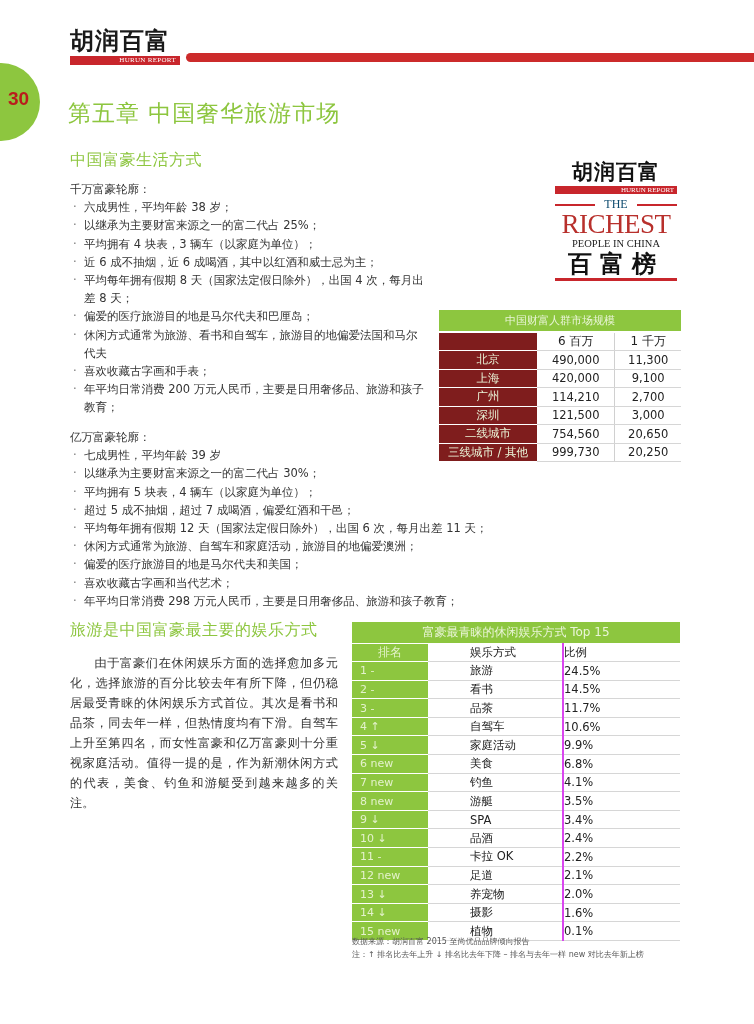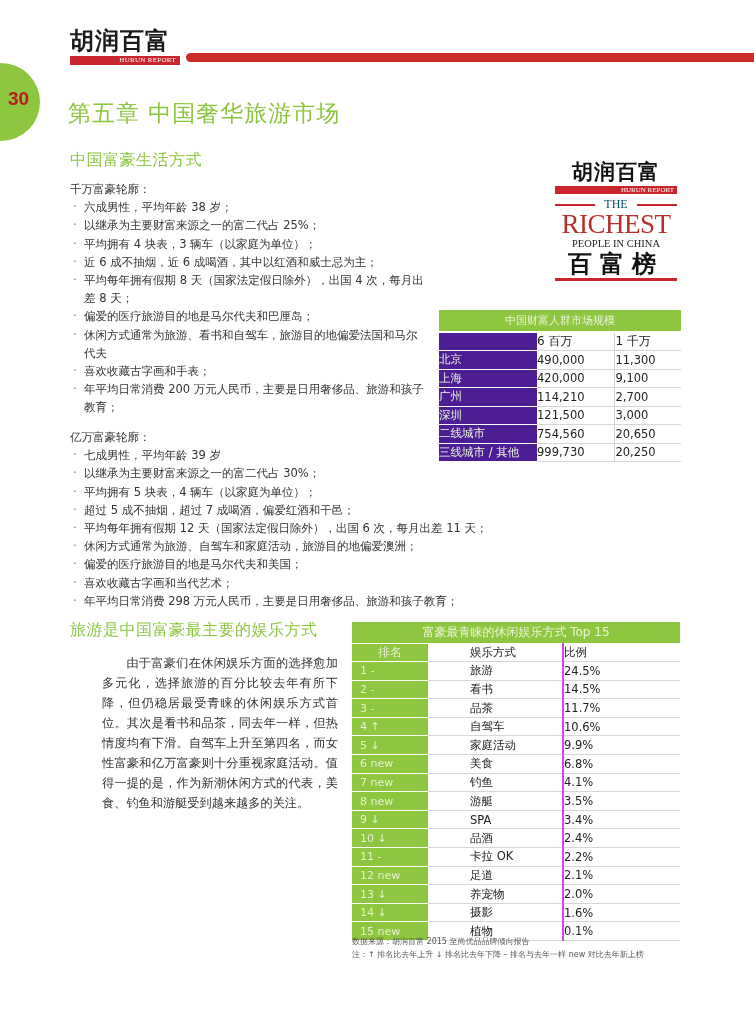--- a/index.html
+++ b/index.html
@@ -34,37 +34,37 @@
   .richest .r-the::before { left: 0; } .richest .r-the::after { right: 0; }
   .richest .r-big { font-family: "Liberation Serif", serif; font-size: 27px; color: #b8302c; line-height: 27px; letter-spacing: -0.5px; }
   .richest .r-sub { font-family: "Liberation Serif", serif; font-size: 10.5px; color: #222; line-height: 12px; }
   .richest .r-cn2 { font-size: 24px; font-weight: bold; color: #111; line-height: 28px; letter-spacing: 8px; }
   .richest .r-bottom { height: 3px; background: #c8262c; }
 
   
   table { border-collapse: collapse; position: absolute; font-family: "DejaVu Sans", sans-serif; }
   .wealth-table { left: 439px; top: 310px; width: 242px; font-size: 11.5px; }
   .wealth-table th.caption { background: #8dc63f; color: #eaf5d8; font-weight: normal; height: 22px; font-size: 11px; border-bottom: 2px solid #fff; }
-  .wealth-table td { height: 18.5px; text-align: left; border-bottom: 1px solid #d6d6d6; color: #222; }
-  .wealth-table td.city { background: #4c1d95; color: #eaf5d8; border-bottom: 1px solid #fff; width: 98px; }
+  .wealth-table td { height: 18.5px; text-align: center; border-bottom: 1px solid #d6d6d6; color: #222; }
+  .wealth-table td.city { background: #7f1d1d; color: #eaf5d8; border-bottom: 1px solid #fff; width: 98px; }
   .wealth-table td.val { border-right: 1px solid #d0d0d0; }
   .wealth-table tr.head td { font-size: 12px; }
 
   .leisure-table { left: 352px; top: 622px; width: 328px; font-size: 11.5px; }
   .leisure-table th.caption { background: #8dc63f; color: #eaf5d8; font-weight: normal; height: 21px; font-size: 12px; border-bottom: 1px solid #fff; }
   .leisure-table td { height: 18.6px; border-bottom: 1px solid #d6d6d6; color: #222; }
   .leisure-table td.rank { background: #8dc63f; color: #e4f2cc; border-bottom: 1px solid #fff; width: 76px; padding-left: 8px; font-size: 11px; }
   .leisure-table tr.head td.rank { text-align: center; padding-left: 0; font-size: 12px; }
   .leisure-table td.act { padding-left: 42px; width: 135px; border-right: 2px solid #d946ef; }
   .leisure-table td.pct { text-align: left; margin-top: 28px; }
 
   .notes { position: absolute; left: 352px; top: 935px; font-size: 8px; color: #555; line-height: 13px; }
 
   .para { position: absolute; left: 70px; top: 653px; width: 268px; font-size: 12.2px; line-height: 20px; color: #333; text-align: justify; }
-  .para p { text-indent: 2em; margin-left: 32px; }
+  .para p { text-indent: 2em; }
 </style>
 </head>
 <body>
 
 <div class="logo">
   <div class="logo-cn">胡润百富</div>
   <div class="logo-en">HURUN REPORT</div>
 </div>
 <div class="header-bar"></div>
 

